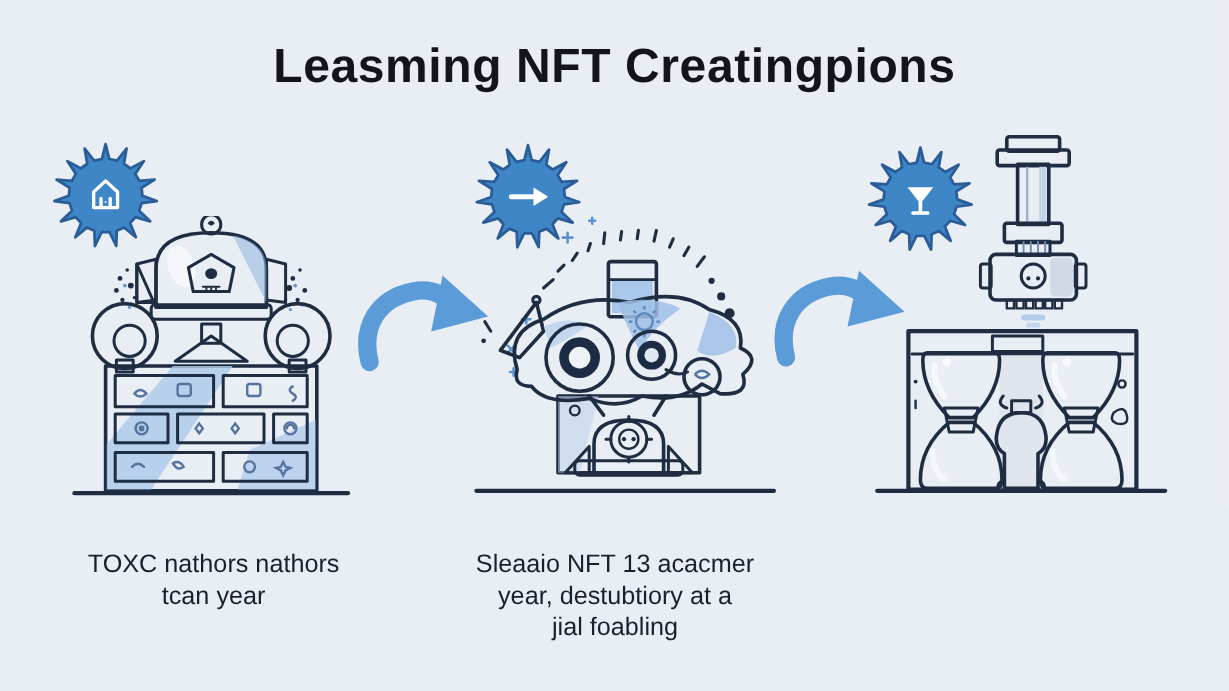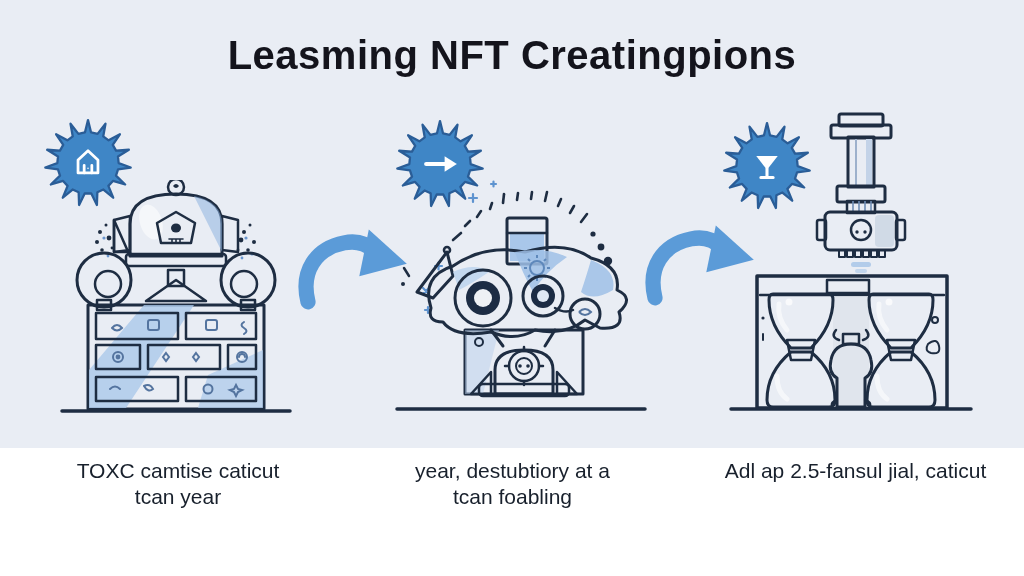--- a/index.html
+++ b/index.html
@@ -2,21 +2,21 @@
 <html style="--bg: #e9edf4; --gear: #3f86c6; --gearline: #2a5d97; --arrow: #5b9bd8; --ink: #1e2d42; --lblue: #b5cdeb; --liquid: #3e93d8; --title: #14141c; --cap: #18202c;"><head>
 <meta charset="utf-8">
 <style>
   :root{
     --bg:#e9edf4; --ink:#1e2d42; --gear:#3f86c6; --gearline:#2a5d97;
     --arrow:#5b9bd8; --lblue:#b5cdeb; --liquid:#3e93d8;
     --title:#14141c; --cap:#18202c;
   }
   html,body{margin:0;padding:0;}
   body{width:1024px;height:576px;overflow:hidden;font-family:"Liberation Sans",sans-serif;}
-  .stage{position:relative;width:1024px;height:448px;background:var(--bg);}
+  .stage{position:relative;width:1024px;height:576px;background:var(--bg);}
   .abs{position:absolute;}
   .title{top:33px;left:0;width:1024px;text-align:center;font-size:40px;font-weight:bold;
          color:var(--title);letter-spacing:.5px;}
   .caption{top:458px;text-align:center;font-size:21px;line-height:26px;color:var(--cap);font-weight:500;}
   .cap-1{left:28px;width:300px;}
   .cap-2{left:360px;width:305px;}
   .cap-3{left:703px;width:305px;}
   .caption span{display:block;}
   svg{display:block;}
   .outl{stroke:var(--ink);stroke-linejoin:round;stroke-linecap:round;fill:none;}
@@ -295,24 +295,24 @@
       <polygon points="162,232 190,232 186,252 166,252" fill="#dfe4ec" class="outl" stroke-width="2.5"></polygon>
       <path d="M 144 192 Q 144 186 148 186 L 204 186 Q 208 186 208 192 Q 208 218 186 240 L 166 240 Q 144 218 144 192 Z" fill="var(--liquid)" class="outl" stroke-width="3"></path>
       <path d="M 166 244 L 186 244 Q 210 264 210 292 Q 210 299 204 299 L 148 299 Q 142 299 142 292 Q 142 264 166 244 Z" fill="var(--liquid)" class="outl" stroke-width="3"></path>
       <path d="M 154 196 Q 152 210 162 222" stroke="#ffffff" stroke-width="5" opacity=".55" fill="none" stroke-linecap="round"></path>
       <path d="M 152 268 Q 152 284 162 291" stroke="#ffffff" stroke-width="5" opacity=".55" fill="none" stroke-linecap="round"></path>
       <circle cx="164" cy="194" r="3.5" fill="#ffffff" opacity=".7"></circle>
     </g>
   </svg>
 
   <div class="abs caption cap-1">
-    <span>TOXC camtise caticut</span>
+    <span>TOXC nathors nathors</span>
     <span>tcan year</span>
   </div>
   <div class="abs caption cap-2">
+    <span>Sleaaio NFT 13 acacmer</span>
     <span>year, destubtiory at a</span>
-    <span>tcan foabling</span>
+    <span>jial foabling</span>
   </div>
   <div class="abs caption cap-3">
-    <span>Adl ap 2.5-fansul jial, caticut</span>
   </div>
 
 </div>
 
 </body></html>

